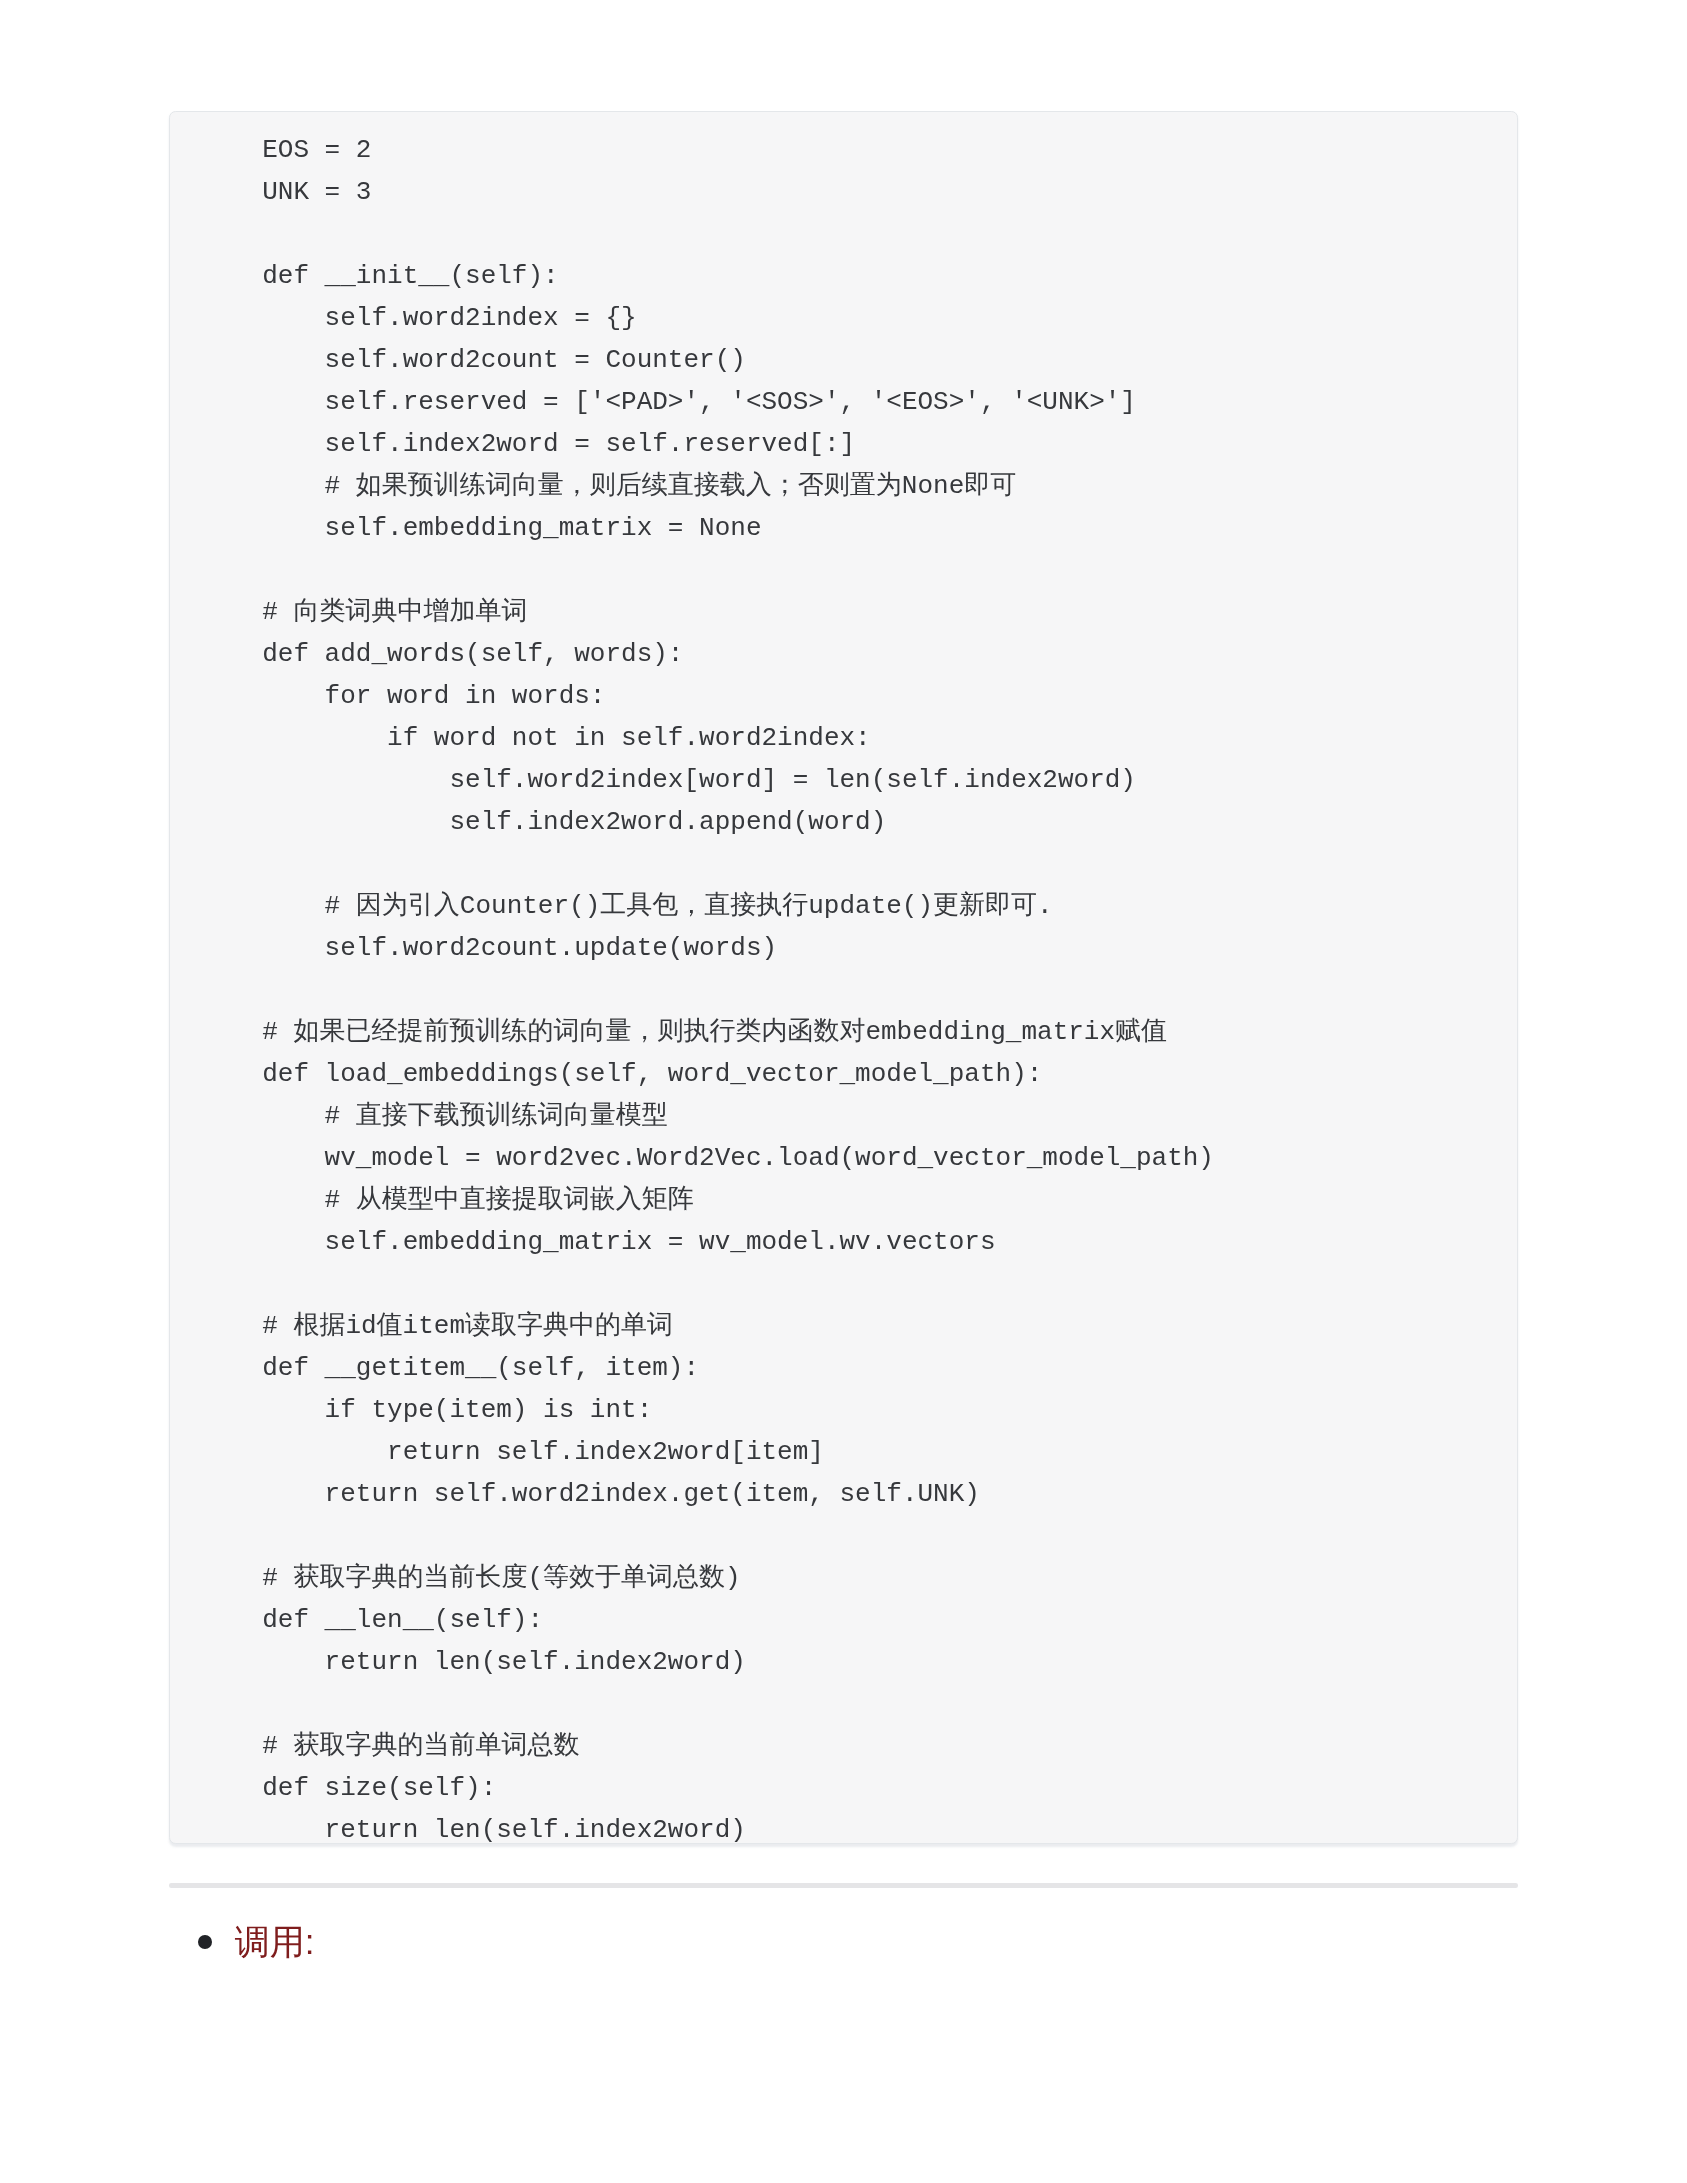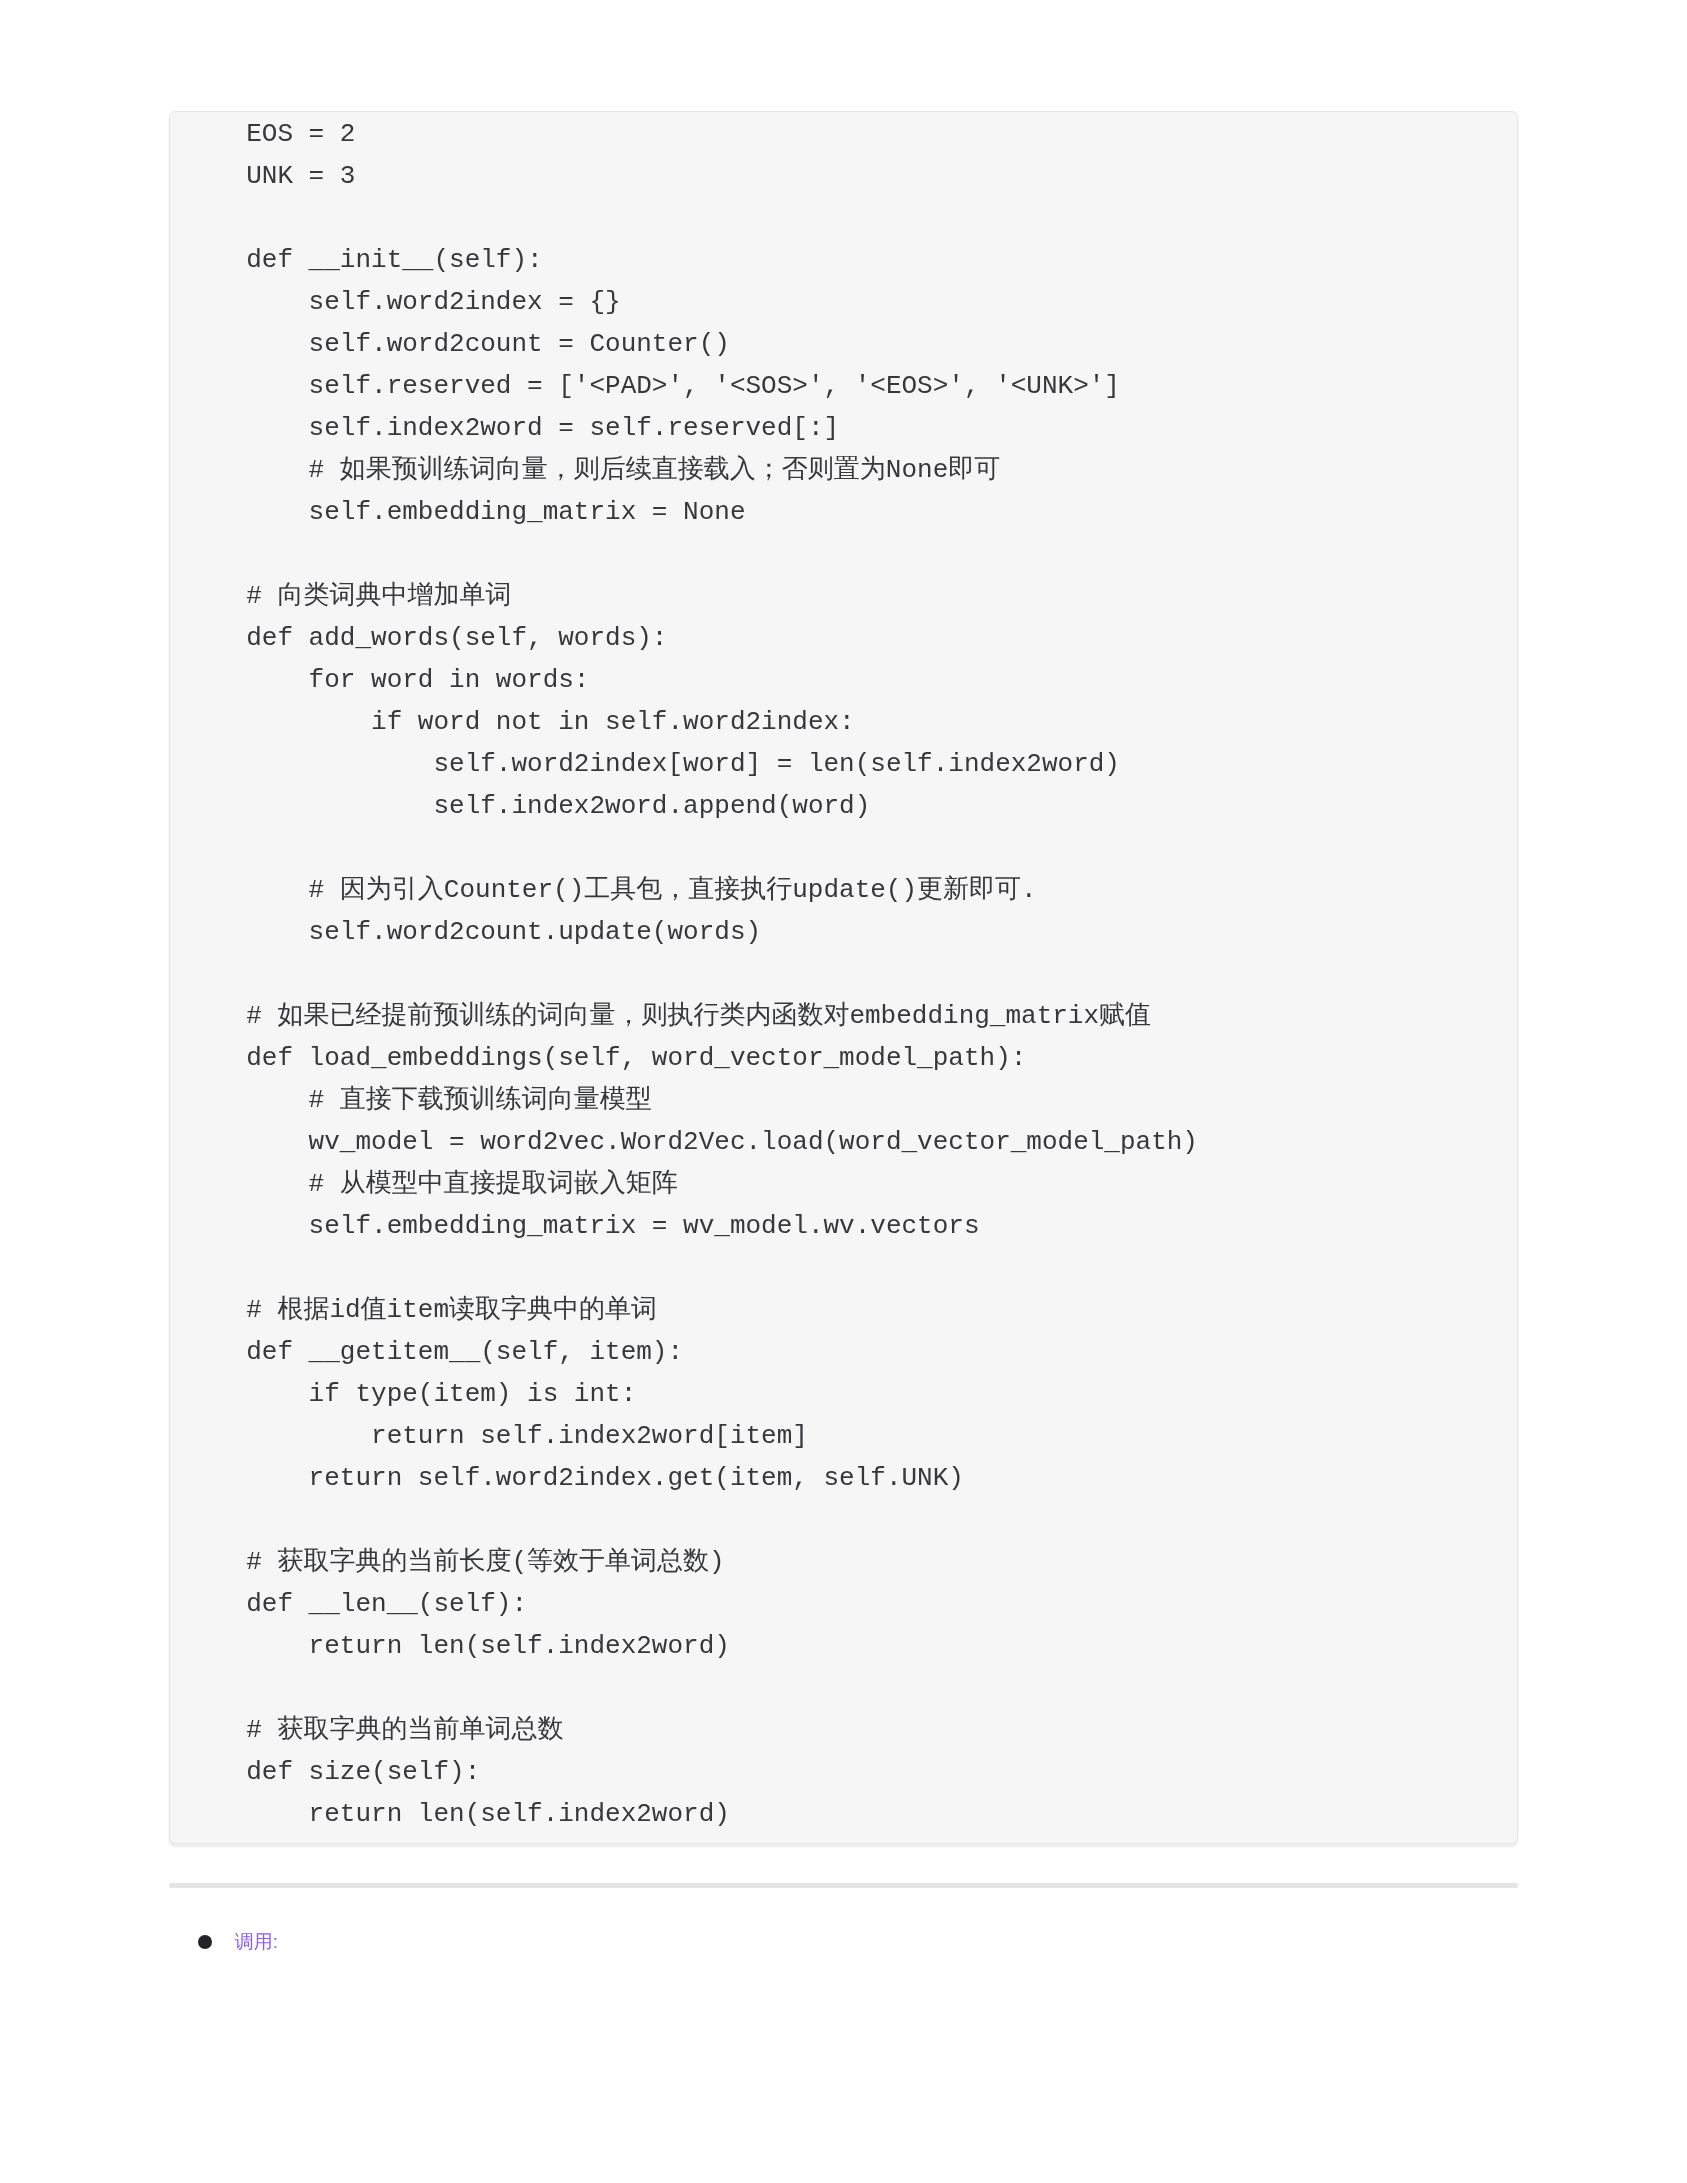--- a/index.html
+++ b/index.html
@@ -25,21 +25,21 @@
     height: 1733px;
     box-sizing: border-box;
     background: #f6f6f7;
     border: 1.7px solid #e4e7ea;
     border-radius: 6.6px;
     box-shadow: 0 2.2px 2.2px rgba(140, 150, 165, 0.18);
     padding: 1.1px 13.8px 11px 13.8px;
     overflow: hidden;
   }
   .code-block pre {
-    margin: 0;
+    margin: 16px;
     font-family: "Liberation Mono", "DejaVu Sans Mono", monospace;
     font-size: 26px;
     line-height: 42px;
     color: #36383c;
     white-space: pre;
   }
   .divider {
     position: absolute;
     left: 169px;
     top: 1879px;
@@ -59,23 +59,23 @@
   }
   .bullet-dot {
     width: 13.8px;
     height: 13.8px;
     border-radius: 50%;
     background: #212327;
     flex: 0 0 auto;
     margin-right: 23px;
   }
   .bullet-label {
-    font-size: 19px;
+    font-size: 35px;
     line-height: 30px;
-    color: #8b5cf6;
+    color: #7f1d1d;
   }
 </style>
 </head>
 <body>
 
 <div class="page">
 
   <div class="code-block">
     <pre>    EOS = 2
     UNK = 3

